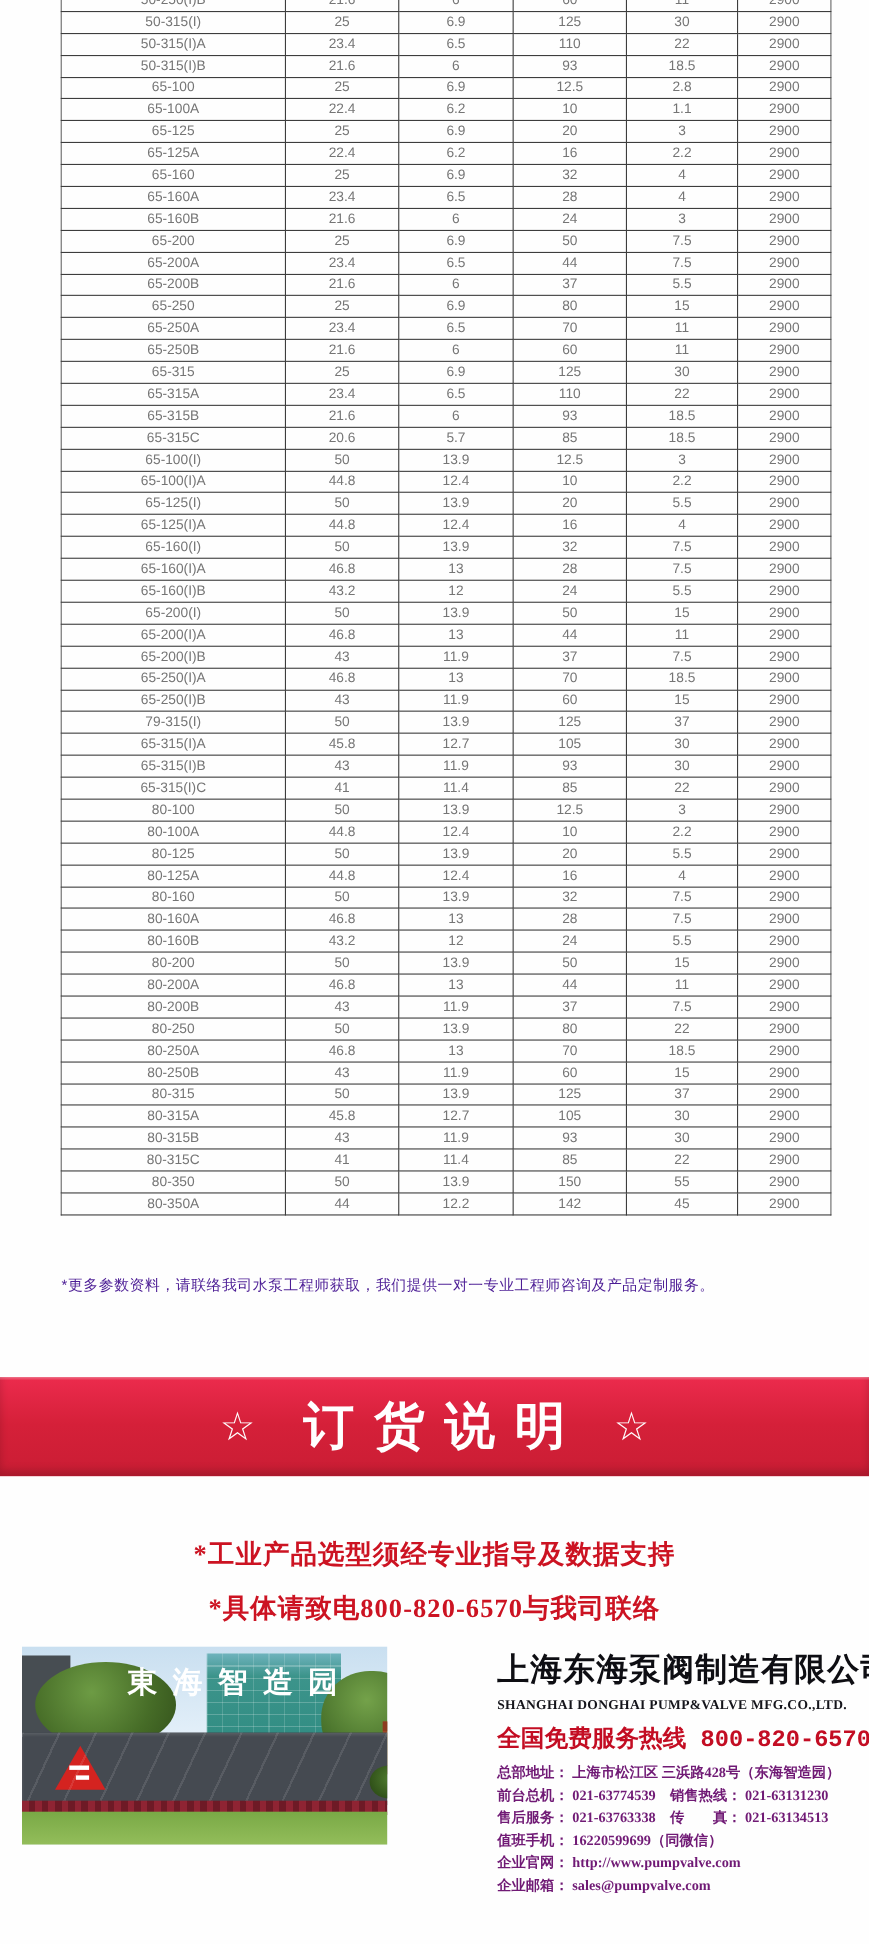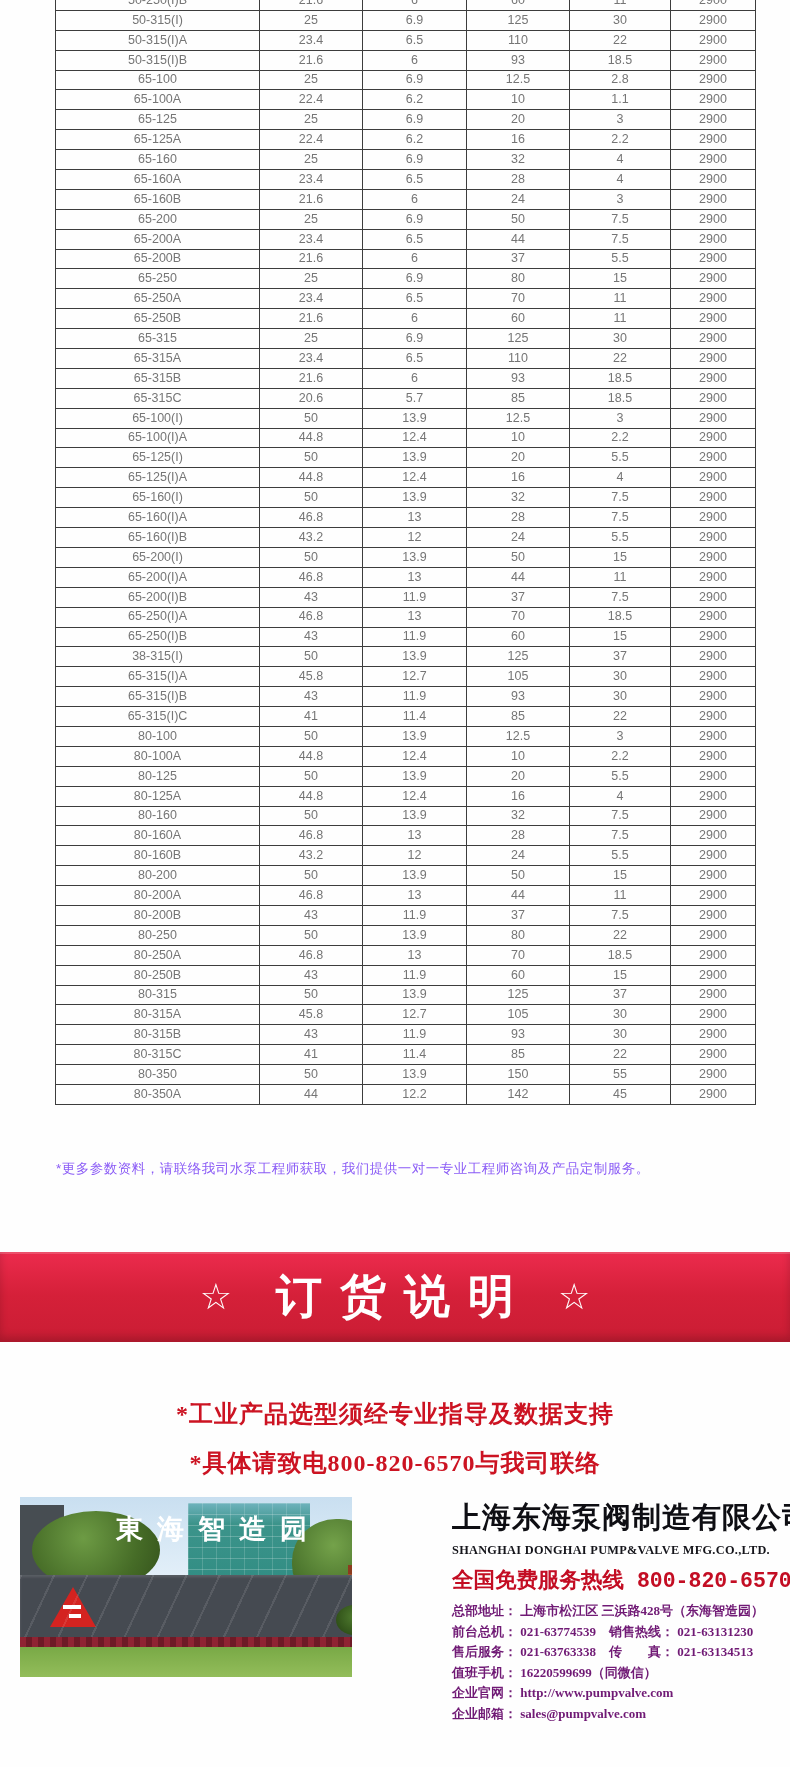--- a/index.html
+++ b/index.html
@@ -7,21 +7,21 @@
   .page{position:relative;width:790px;height:1767px;background:#fefefe;overflow:hidden;margin:0 auto;}
 
   
   .table-wrap{position:absolute;left:55px;top:0;width:701px;height:1124px;overflow:hidden;}
   table.spec{border-collapse:collapse;table-layout:fixed;width:700px;margin-top:-10px;}
   table.spec td{border:1px solid #3d3d3d;text-align:center;vertical-align:middle;
     font-size:12.5px;color:#757575;height:18.9px;padding:0;line-height:1.05;
     font-family:"Liberation Sans",sans-serif;overflow:hidden;white-space:nowrap;}
 
   
-  .note{position:absolute;left:56px;top:1160px;font-size:13.5px;color:#8b5cf6;letter-spacing:.5px;}
+  .note{position:absolute;left:56px;top:1160px;font-size:13.5px;color:#4c1d95;letter-spacing:.5px;}
 
   
   .banner{position:absolute;left:0;top:1252px;width:790px;height:90px;
     background:linear-gradient(180deg,#ec2b4d 0%,#d52039 48%,#ca1d34 100%);
     box-shadow:inset 0 2px 0 rgba(255,255,255,.18), inset 0 -5px 8px rgba(0,0,0,.18);
     display:flex;align-items:center;justify-content:center;gap:26px;}
   .banner-star{color:#ffffff;font-size:36px;line-height:1;font-weight:400;}
   .banner-title{color:#ffffff;font-size:46px;font-weight:900;letter-spacing:18px;text-indent:18px;
     font-family:"Liberation Sans",sans-serif;}
 
@@ -351,21 +351,21 @@
           </tr>
           <tr>
             <td>65-250(I)B</td>
             <td>43</td>
             <td>11.9</td>
             <td>60</td>
             <td>15</td>
             <td>2900</td>
           </tr>
           <tr>
-            <td>38-315(I)</td>
+            <td>79-315(I)</td>
             <td>50</td>
             <td>13.9</td>
             <td>125</td>
             <td>37</td>
             <td>2900</td>
           </tr>
           <tr>
             <td>65-315(I)A</td>
             <td>45.8</td>
             <td>12.7</td>

